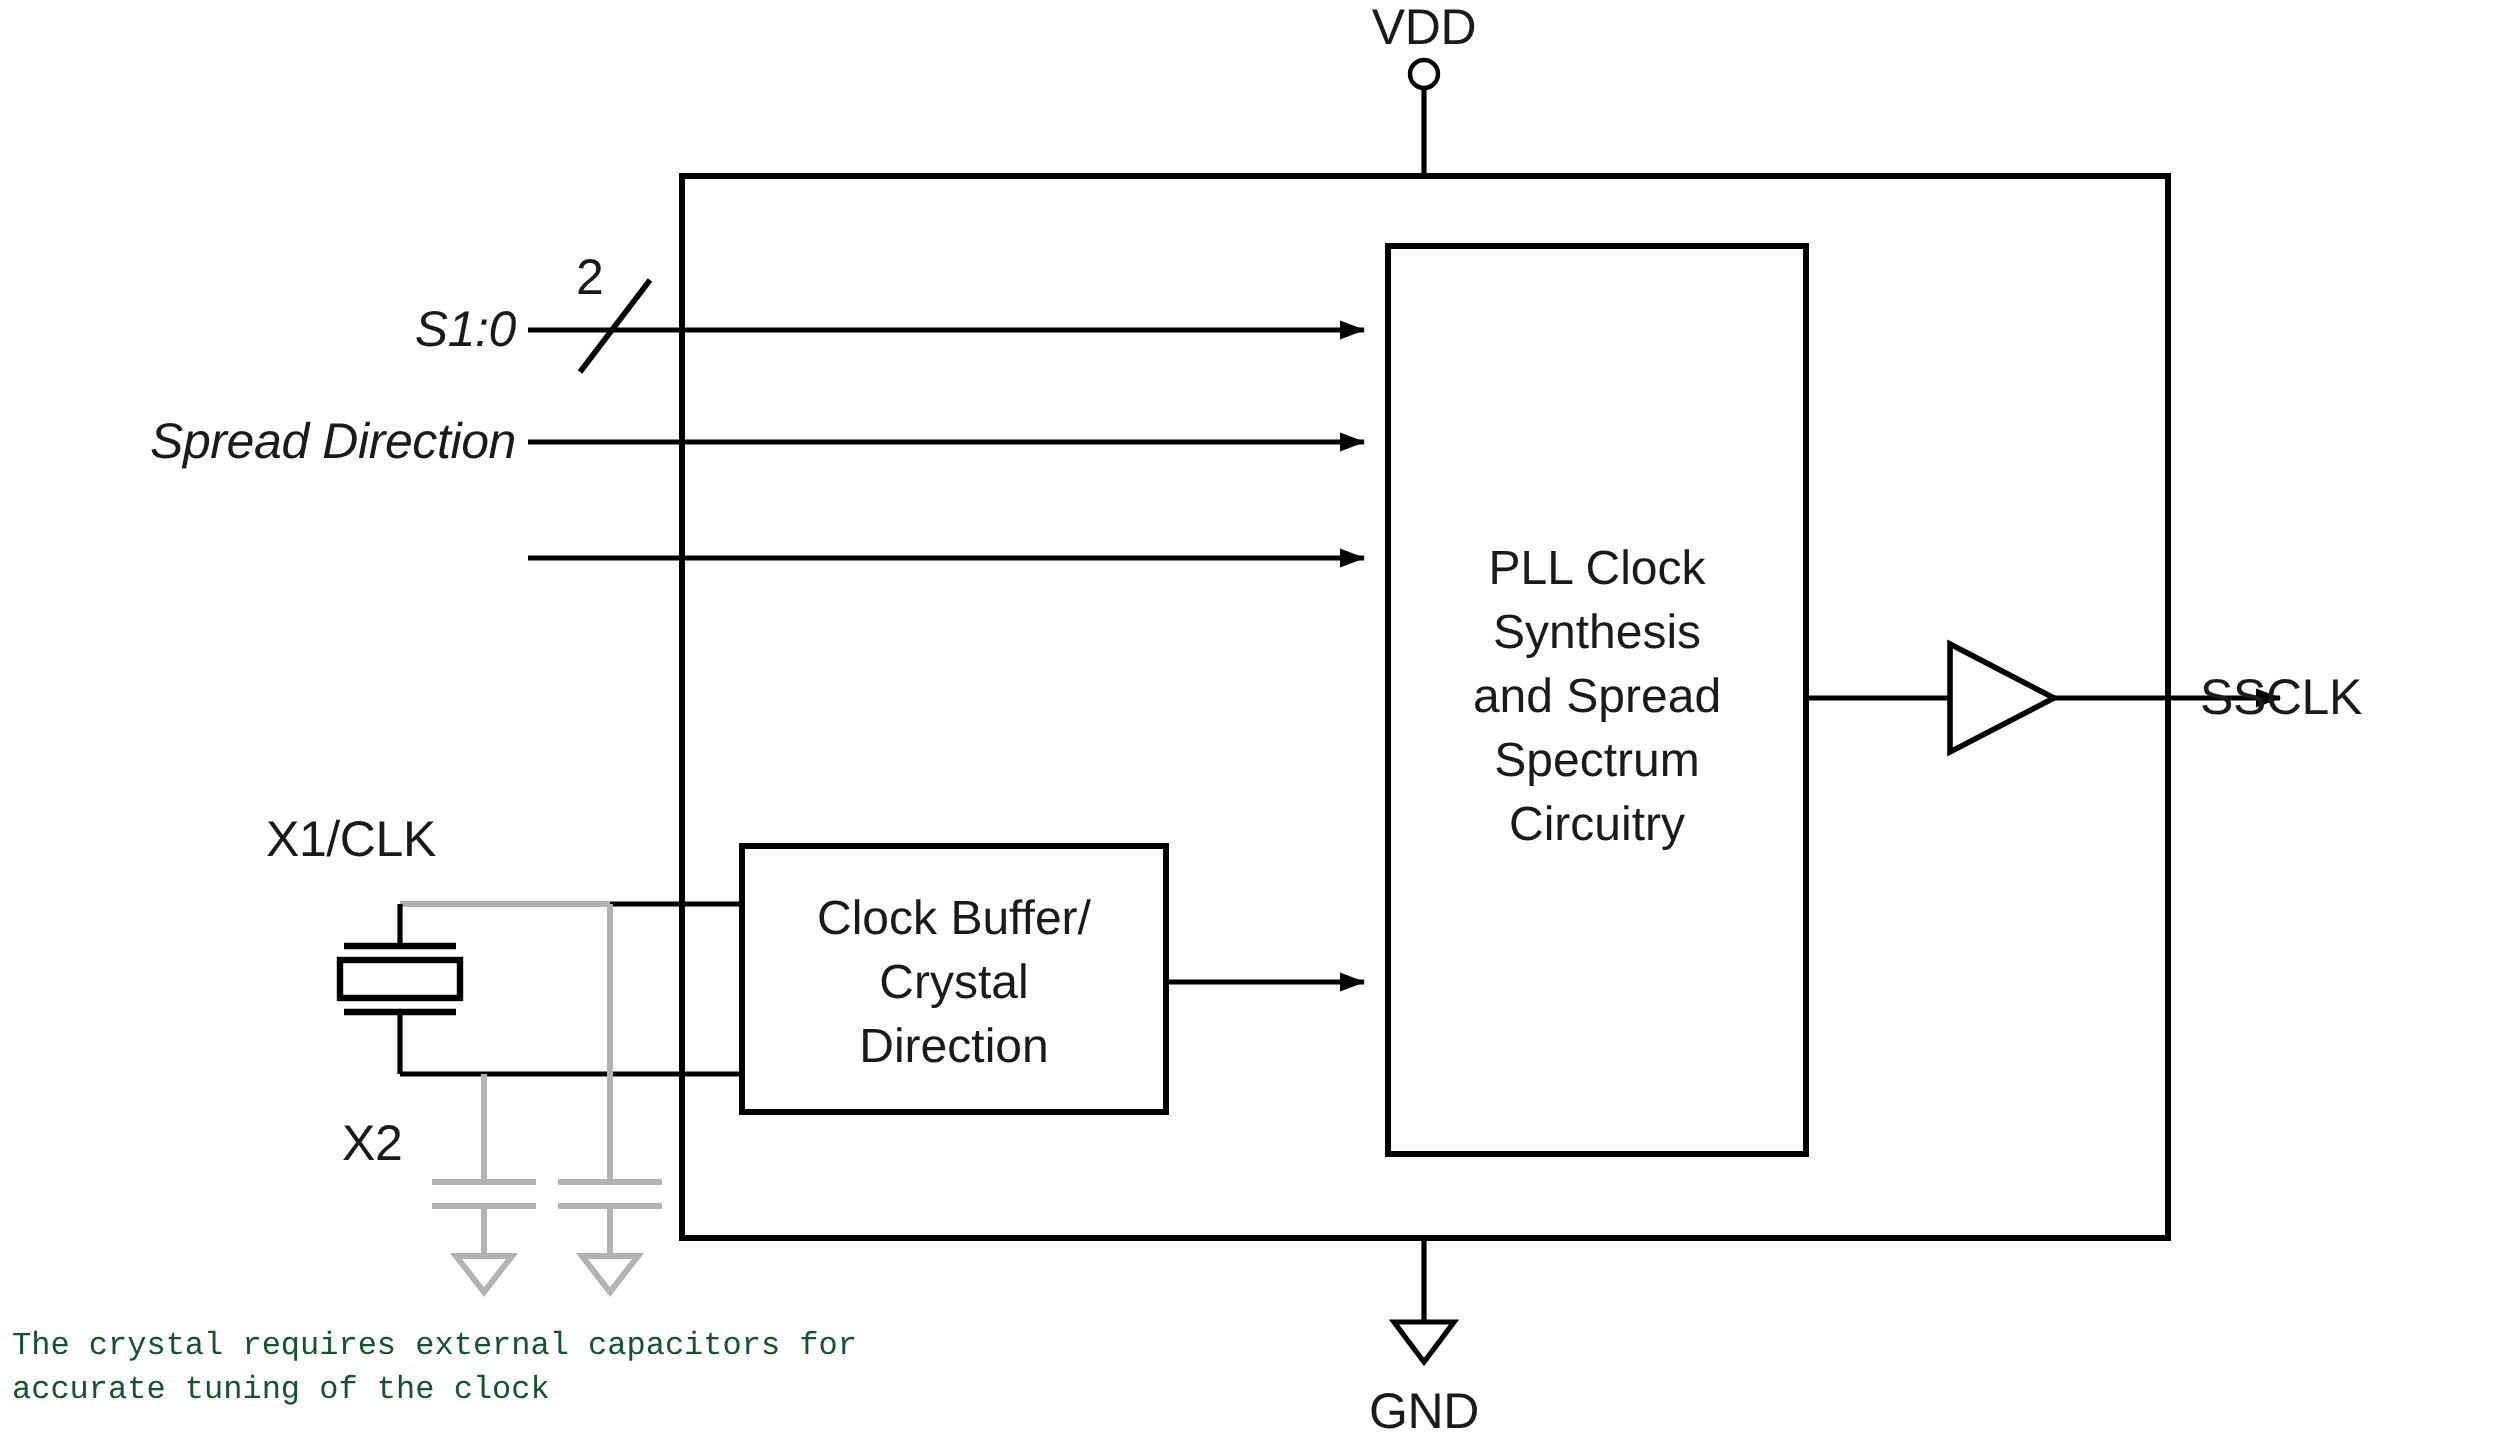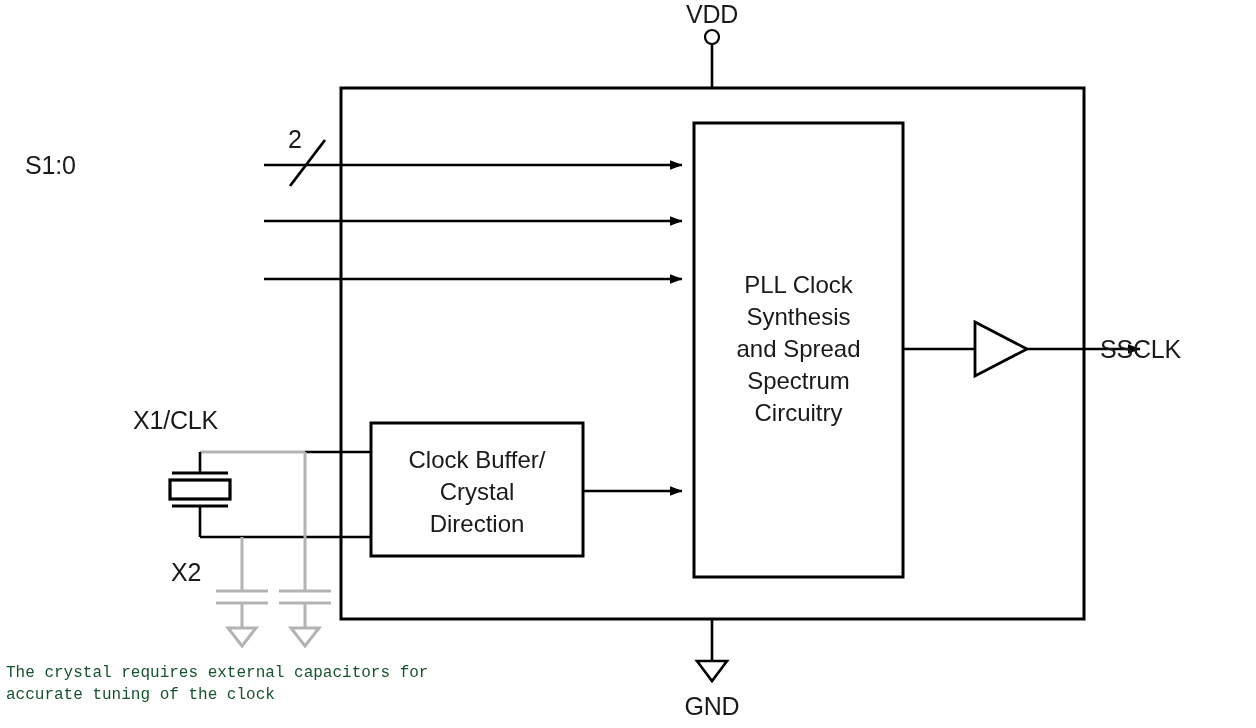--- a/index.html
+++ b/index.html
@@ -27,21 +27,21 @@
   }
   .lbl {
     position: absolute;
     font-family: "Liberation Sans", sans-serif;
     font-size: 25px;
     color: #1a1a1a;
     white-space: pre;
     line-height: 1.12;
     letter-spacing: -0.2px;
   }
-  .lbl.right { text-align: left; }
+  .lbl.right { text-align: right; font-style: italic; }
   .lbl.center { text-align: center; }
   .blocktext {
     position: absolute;
     font-family: "Liberation Sans", sans-serif;
     font-size: 24px;
     color: #1a1a1a;
     text-align: center;
     line-height: 1.33;
     white-space: pre-line;
   }
@@ -136,20 +136,21 @@
   </svg>
 
   <div class="lbl center" style="left:662px; top:0px; width:100px;">VDD</div>
 
   <div class="lbl center" style="left:662px; top:692px; width:100px;">GND</div>
 
   <div class="lbl right" style="left:25px; top:151px; width:233px;">S1:0</div>
 
   <div class="bus-num" style="left:288px; top:125px;">2</div>
 
+  <div class="lbl right" style="left:15px; top:207px; width:243px;">Spread Direction</div>
 
 
   <div class="lbl" style="left:133px; top:406px;">X1/CLK</div>
 
   <div class="lbl" style="left:171px; top:558px;">X2</div>
 
   <div class="blocktext" style="left:375px; top:444px; width:204px;">Clock Buffer/
 Crystal
 Direction</div>
 

